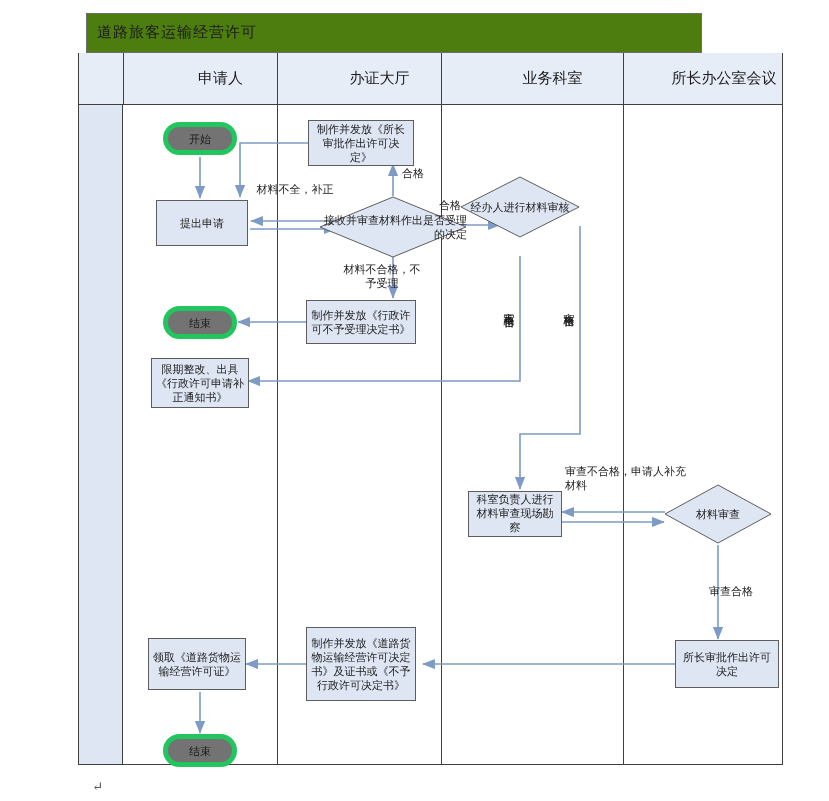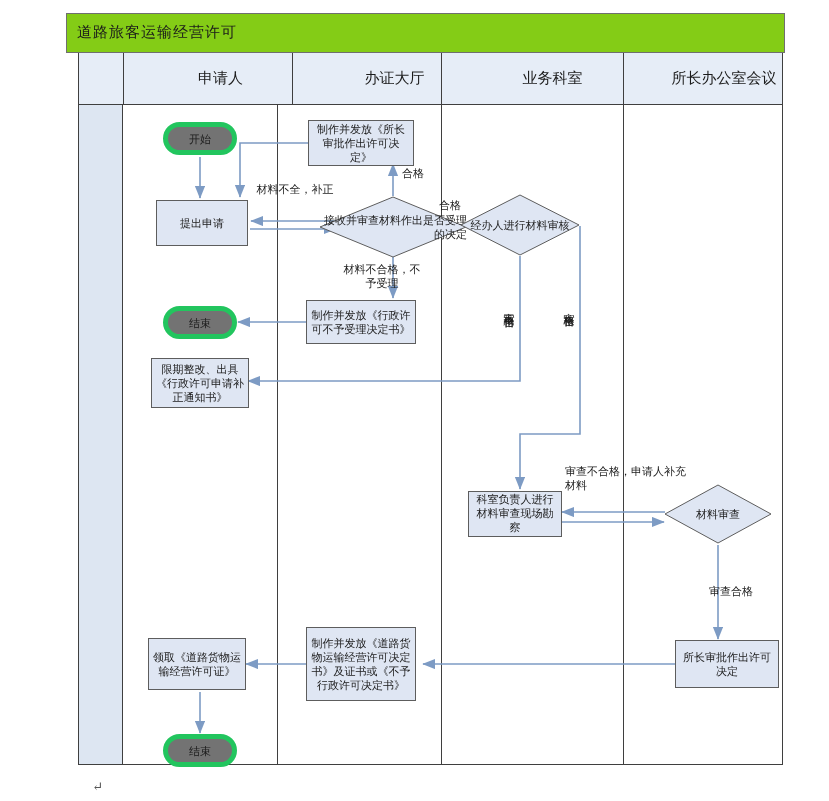--- a/index.html
+++ b/index.html
@@ -2,22 +2,22 @@
 <html><head>
 <meta charset="utf-8">
 <style>
   html,body{margin:0;padding:0;background:#ffffff;}
   body{width:829px;height:801px;position:relative;overflow:hidden;
        font-family:"Liberation Serif","DejaVu Serif",serif;color:#1b1b1b;}
 
   #sheet{position:absolute;left:0;top:0;width:829px;height:801px;}
 
   
-  .tbl-title{position:absolute;left:66px;top:13px;width:719px;height:40px;
-             background:#84cc16;border:1px solid #6f6f6f;box-sizing:border-box;}
+  .tbl-title{position:absolute;left:86px;top:13px;width:616px;height:40px;
+             background:#4d7c0f;border:1px solid #6f6f6f;box-sizing:border-box;}
   .tbl-title span{position:absolute;left:10px;top:9px;font-size:15px;letter-spacing:1px;}
 
   .hdr-row{position:absolute;left:78px;top:53px;width:705px;height:52px;
            background:#e6edf7;border:1px solid #3f3f3f;border-top:none;box-sizing:border-box;}
   .hdr-cell{position:absolute;top:0;height:100%;display:flex;align-items:center;
             justify-content:center;font-size:15px;box-sizing:border-box;padding-left:40px;}
   .hdr-cell.sep{border-left:1px solid #3f3f3f;}
 
   .body-row{position:absolute;left:78px;top:105px;width:705px;height:660px;
             border:1px solid #3f3f3f;border-top:none;box-sizing:border-box;}
@@ -56,21 +56,21 @@
     <span>道路旅客运输经营许可</span>
   </div>
 
   <div class="hdr-row">
     <div class="hdr-cell" style="left:0;width:44px;">
       <span></span>
     </div>
     <div class="hdr-cell sep" style="left:44px;width:154px;">
       <span>申请人</span>
     </div>
-    <div class="hdr-cell sep" style="left:198px;width:164px;margin-left:15px;">
+    <div class="hdr-cell sep" style="left:198px;width:164px;">
       <span>办证大厅</span>
     </div>
     <div class="hdr-cell sep" style="left:362px;width:182px;">
       <span>业务科室</span>
     </div>
     <div class="hdr-cell sep" style="left:544px;width:161px;">
       <span>所长办公室会议</span>
     </div>
   </div>
 
@@ -161,21 +161,21 @@
   </div>
 
   <div class="node" style="left:306px;top:300px;width:110px;height:44px;">
     <span>制作并发放《行政许可不予受理决定书》</span>
   </div>
 
   <div class="node" style="left:306px;top:627px;width:110px;height:74px;">
     <span>制作并发放《道路货物运输经营许可决定书》及证书或《不予行政许可决定书》</span>
   </div>
 
-  <div class="dia" style="left:460px;top:194px;width:120px;height:62px;">
+  <div class="dia" style="left:460px;top:176px;width:120px;height:62px;">
     <svg class="sh" viewBox="0 0 120 62" preserveAspectRatio="none">
       <polygon points="60,1 119,31 60,61 1,31" fill="#dfe6f3" stroke="#5d5d5d" stroke-width="1"></polygon>
     </svg>
     <div class="tx">
         <span>经办人进行材料审核</span>
       </div>
   </div>
 
   <div class="node" style="left:468px;top:491px;width:94px;height:46px;font-family:Liberation Mono, monospace;">
     <span>科室负责人进行材料审查现场勘察</span>

